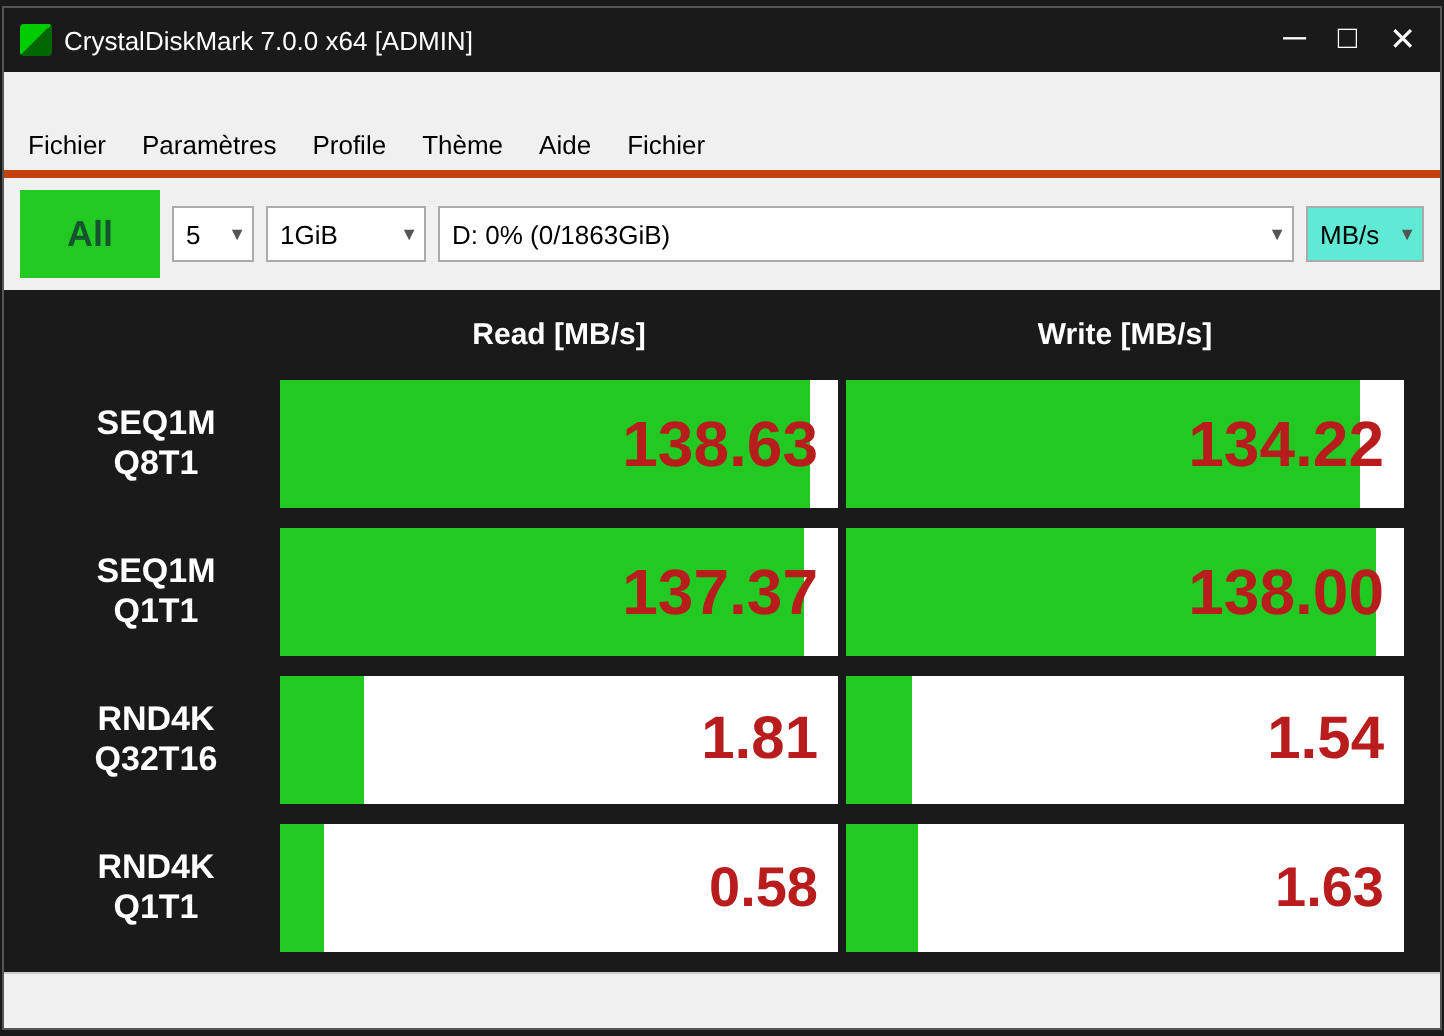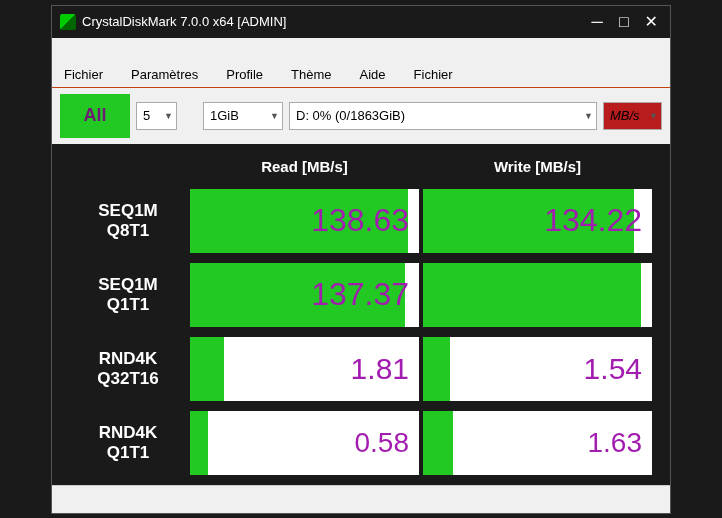--- a/index.html
+++ b/index.html
@@ -8,21 +8,21 @@
       background: #1a1a1a;
       display: flex;
       justify-content: center;
       align-items: center;
       width: 722px;
       height: 518px;
       font-family: 'Segoe UI', Arial, sans-serif;
     }
 
     .window {
-      width: 620px;
+      width: 720px;
       background: #f0f0f0;
       border: 1px solid #555;
     }
 
     .title-bar {
       background: #1a1a1a;
       color: white;
       display: flex;
       align-items: center;
       padding: 4px 8px;
@@ -51,43 +51,43 @@
       color: white;
       font-size: 16px;
       cursor: pointer;
       padding: 0 4px;
     }
 
     .menu-bar {
       background: #f0f0f0;
       display: flex;
       padding: 2px 4px;
-      gap: 12px;
-      border-bottom: 1px solid #c2410c;
+      gap: 2px;
+      border-bottom: 4px solid #c2410c;
       margin-top: 24px;
     }
 
     .menu-item {
       padding: 3px 8px;
       font-size: 13px;
       cursor: pointer;
       color: #000;
     }
 
     .toolbar {
       display: flex;
       align-items: center;
       padding: 6px 8px;
       gap: 6px;
       background: #f0f0f0;
     }
 
     .btn-all {
       background: #22c922;
-      color: #701a75;
+      color: #14532d;
       font-weight: bold;
       font-size: 18px;
       border: none;
       padding: 8px 18px;
       cursor: pointer;
       min-width: 70px;
       height: 44px;
     }
 
     .select-box {
@@ -115,29 +115,28 @@
       pointer-events: none;
       color: #555;
     }
 
     .select-wrapper select {
       padding-right: 18px;
     }
 
     .unit-box {
       border: 1px solid #aaa;
-      background: #b91c1c;
+      background: #5eead4;
       font-size: 13px;
       padding: 2px 6px;
       height: 28px;
       cursor: pointer;
       appearance: none;
       -webkit-appearance: none;
       padding-right: 18px;
-      font-style: italic;
     }
 
     .bench-header {
       display: grid;
       grid-template-columns: 120px 1fr 1fr;
       background: #1a1a1a;
       padding: 4px 8px;
     }
 
     .bench-header-cell {
@@ -182,22 +181,22 @@
     .bench-cell .bar {
       position: absolute;
       left: 0;
       top: 0;
       bottom: 0;
       background: #22c922;
     }
 
     .bench-value {
       font-size: 32px;
-      font-weight: normal;
-      color: #a21caf;
+      font-weight: bold;
+      color: #b91c1c;
       position: relative;
       z-index: 1;
     }
 
     .bench-value.small {
       font-size: 30px;
     }
 
     .bench-value.tiny {
       font-size: 28px;
@@ -258,21 +257,21 @@
     <div class="select-wrapper">
       <select class="select-box">
         <option>1</option>
         <option>3</option>
         <option selected="">5</option>
         <option>10</option>
       </select>
     </div>
 
     <div class="select-wrapper">
-      <select class="select-box" style="min-width:80px;margin-left:20px;">
+      <select class="select-box" style="min-width:80px;">
         <option>512MiB</option>
         <option selected="">1GiB</option>
         <option>2GiB</option>
         <option>4GiB</option>
         <option>8GiB</option>
         <option>16GiB</option>
       </select>
     </div>
 
     <div class="select-wrapper" style="flex:1;">
@@ -312,20 +311,21 @@
     </div>
 
     <div class="bench-row">
       <div class="bench-label">SEQ1M<br>Q1T1</div>
       <div class="bench-cell">
         <div class="bar" style="width:94%;"></div>
         <span class="bench-value">137.37</span>
       </div>
       <div class="bench-cell">
         <div class="bar" style="width:95%;"></div>
+        <span class="bench-value">138.00</span>
       </div>
     </div>
 
     <div class="bench-row">
       <div class="bench-label">RND4K<br>Q32T16</div>
       <div class="bench-cell">
         <div class="bar" style="width:15%;"></div>
         <span class="bench-value small">1.81</span>
       </div>
       <div class="bench-cell">

